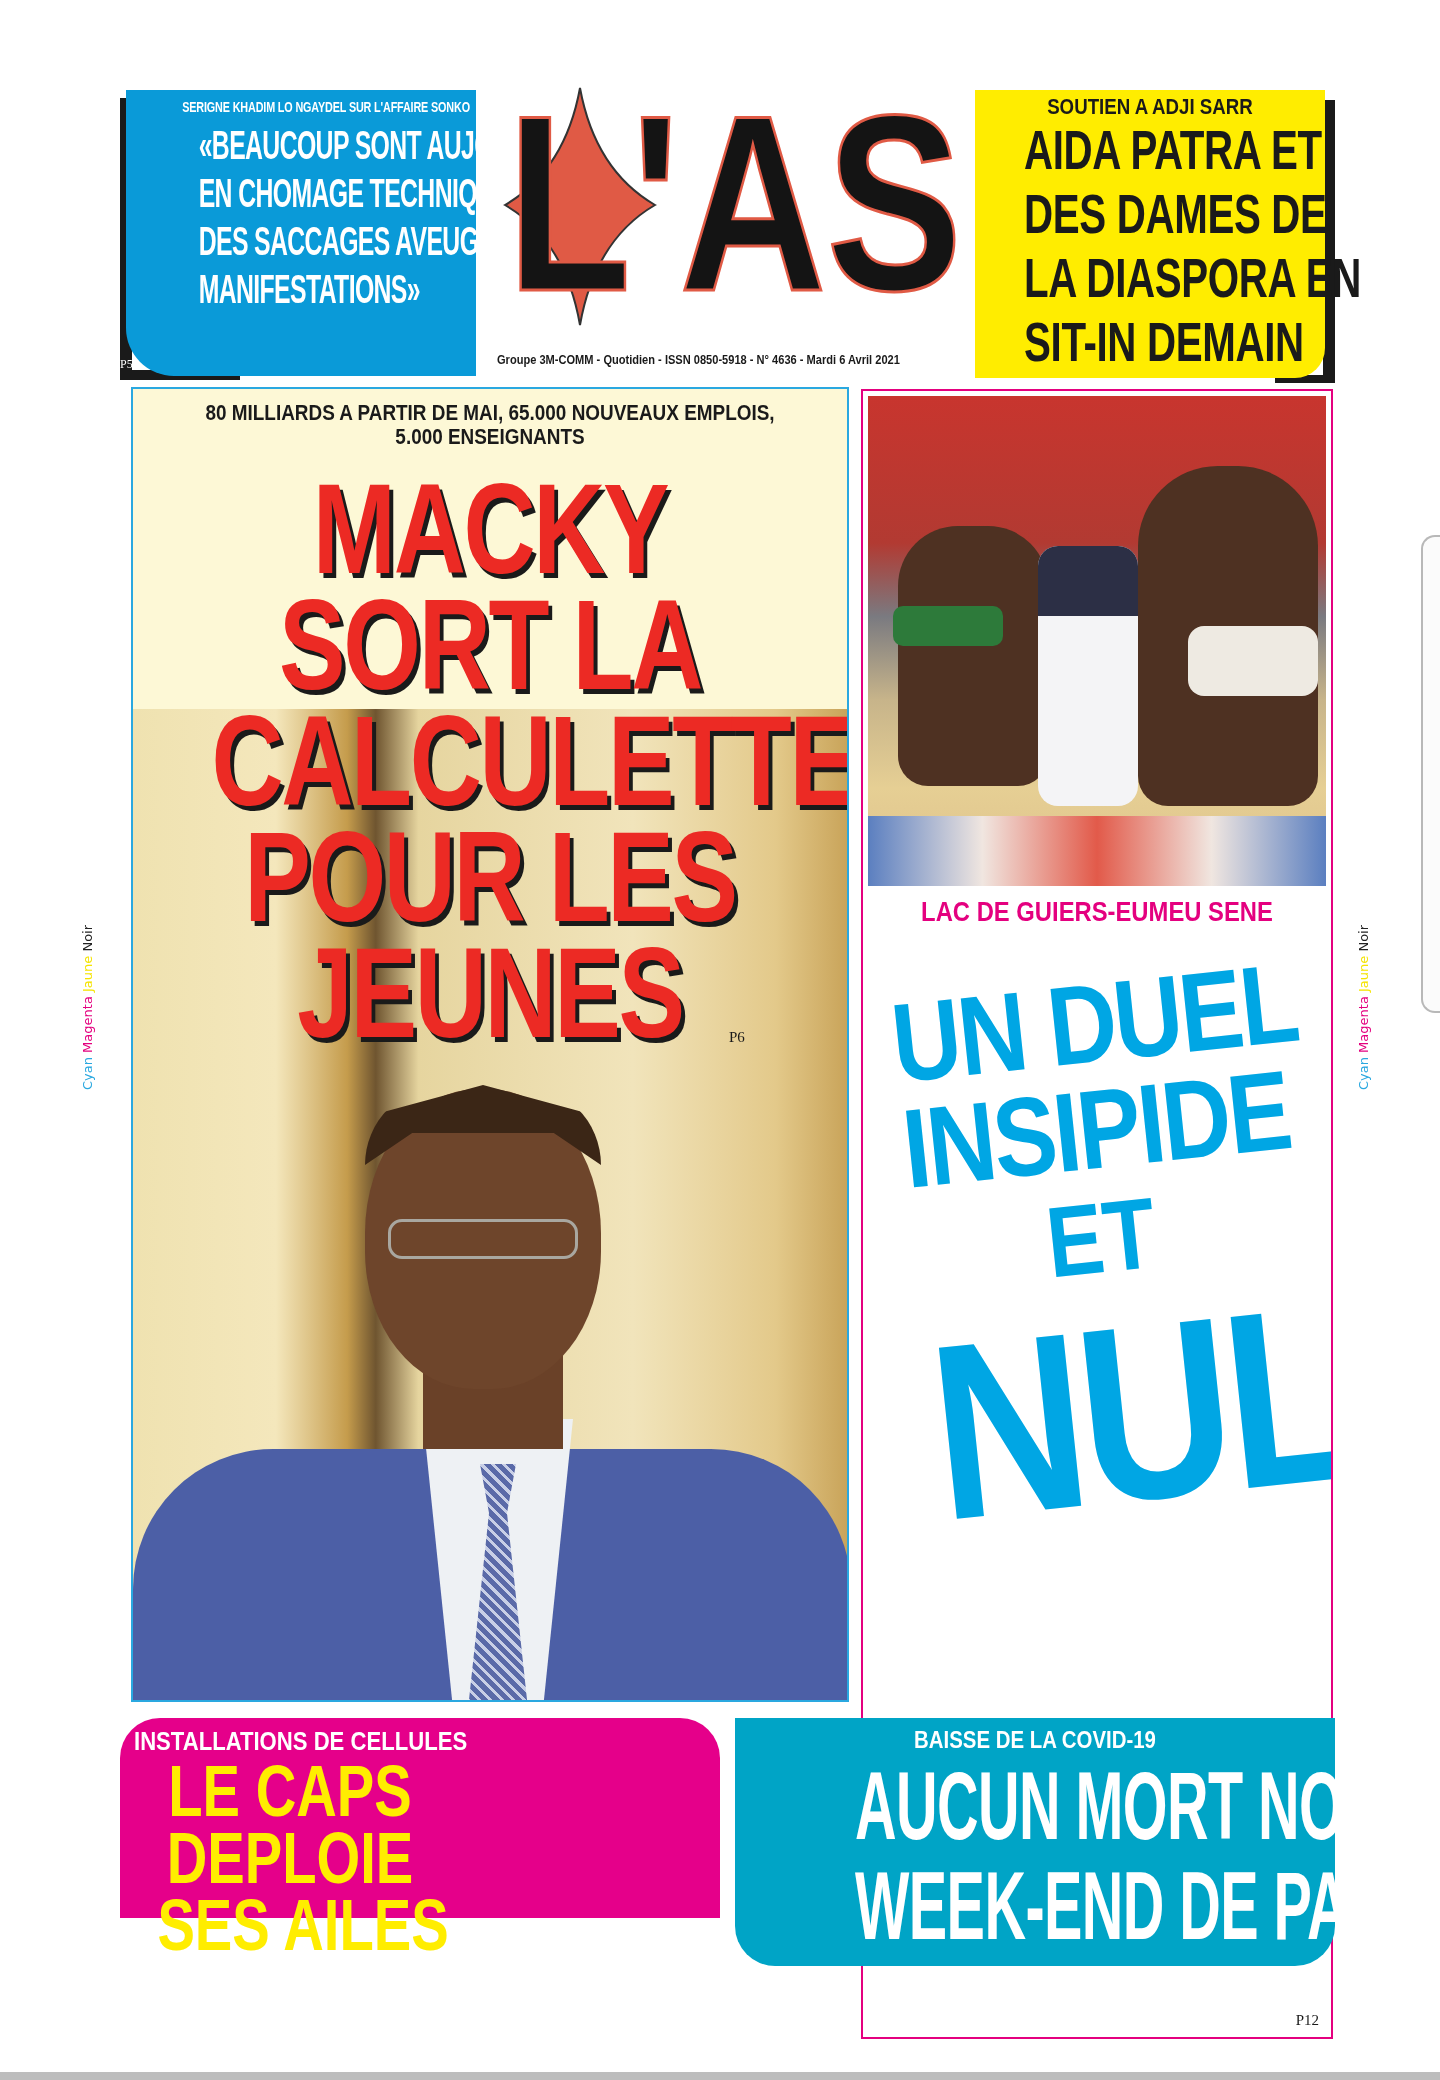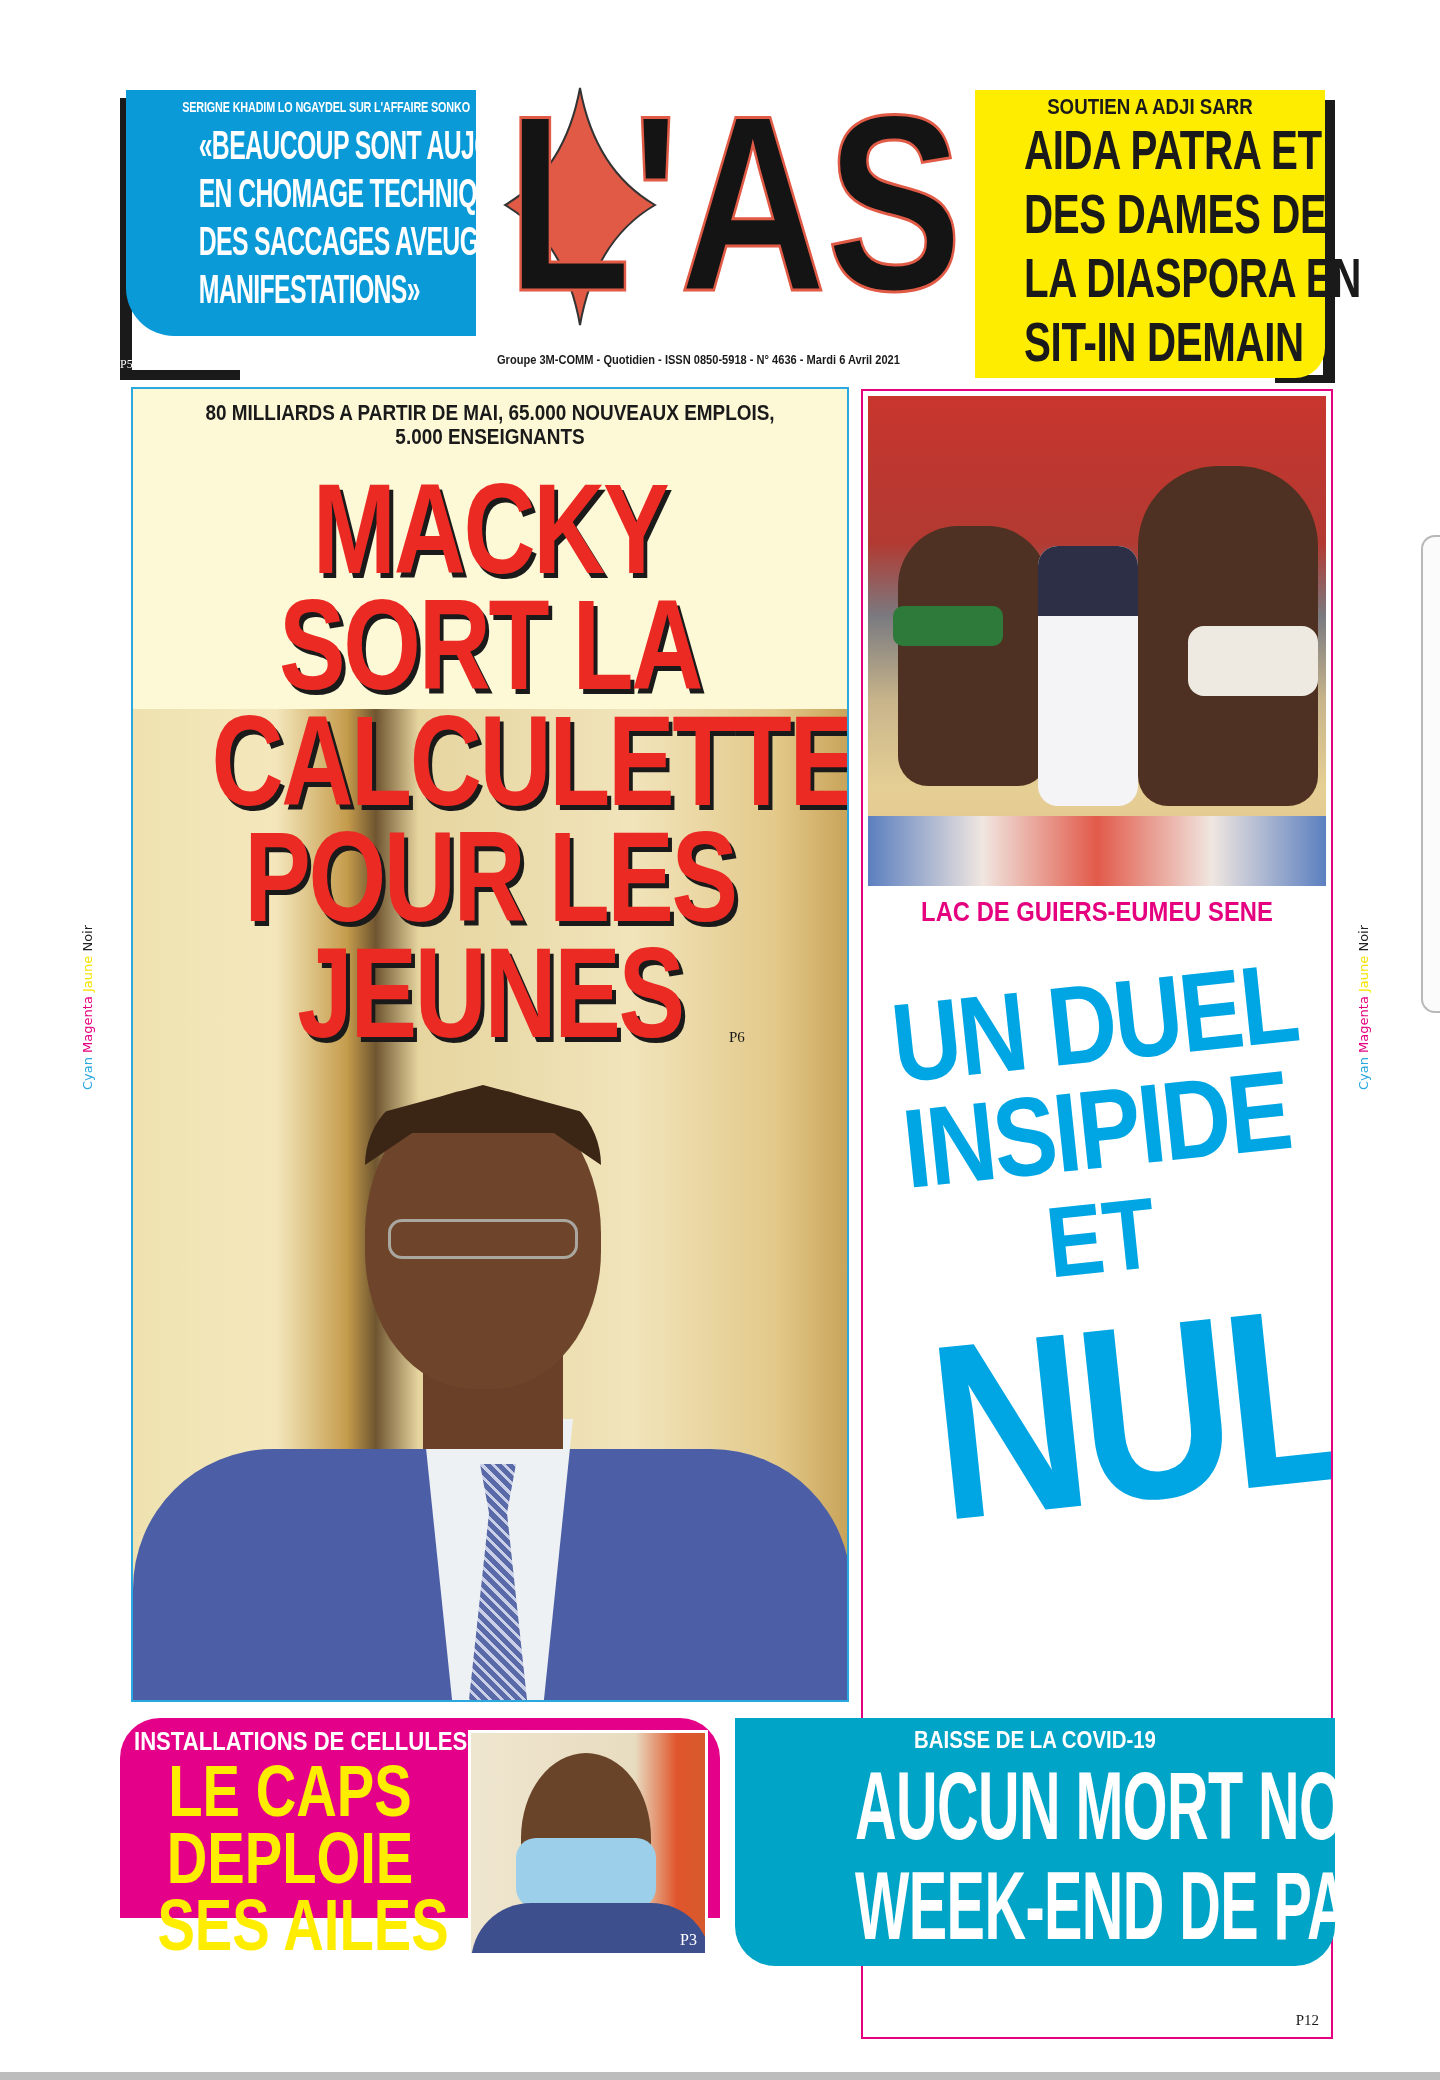--- a/index.html
+++ b/index.html
@@ -9,21 +9,21 @@
   .abs { position: absolute; }
 
   
   .reg { position: absolute; transform: rotate(-90deg); transform-origin: left top; font-size: 13px; white-space: nowrap; font-family: "DejaVu Sans", sans-serif; }
   .reg .c { color: #2aa8e0; } .reg .m { color: #e4007f; } .reg .j { color: #f5e400; } .reg .n { color: #222; }
 
   
   #teaser-left { left: 120px; top: 90px; width: 356px; height: 290px; }
   #teaser-left .shadow { position: absolute; left: 0; top: 8px; width: 12px; height: 282px; background: #1a1a1a; }
   #teaser-left .shadow-b { position: absolute; left: 0; bottom: 0; width: 120px; height: 10px; background: #1a1a1a; }
-  #teaser-left .box { position: absolute; left: 6px; top: 0; width: 350px; height: 246px; background: #0a9ad8; border-bottom-left-radius: 48px; text-align: left; color: #fff; padding: 8px 10px 0 10px; }
+  #teaser-left .box { position: absolute; left: 6px; top: 0; width: 350px; height: 286px; background: #0a9ad8; border-bottom-left-radius: 48px; text-align: left; color: #fff; padding: 8px 10px 0 10px; }
   #teaser-left .kicker { font-weight: bold; font-size: 15px; transform: scaleX(0.72); transform-origin: center; white-space: nowrap; margin-top: 0; letter-spacing: -0.2px; }
   #teaser-left .head { font-weight: bold; font-size: 40px; line-height: 48px; transform: scaleX(0.62); transform-origin: center top; white-space: nowrap; margin-top: 6px; letter-spacing: -1px; }
   #teaser-left .page { position: absolute; left: 0; bottom: 8px; font-family: "Liberation Serif", serif; font-size: 12px; color: #fff; }
 
   
   #logo { left: 495px; top: 80px; width: 470px; height: 250px; }
   #logo svg { width: 100%; height: 100%; }
   #issue-line { left: 497px; top: 352px; width: 470px; font-size: 13.5px; font-weight: bold; color: #1a1a1a; white-space: nowrap; transform: scaleX(0.82); transform-origin: left; }
 
   
@@ -184,26 +184,20 @@
   <div class="page">P12</div>
 </div>
 
 <div id="caps-story" class="abs">
   <div class="kicker">INSTALLATIONS DE CELLULES</div>
   <div class="head">
     <div>LE CAPS</div>
     <div>DEPLOIE</div>
     <div>SES AILES</div>
   </div>
-  <div class="photo">
-    <div class="face"></div>
-    <div class="mask"></div>
-    <div class="jacket"></div>
-    <div class="page">P3</div>
-  </div>
 </div>
 
 <div id="covid-story" class="abs">
   <div class="kicker">BAISSE DE LA COVID-19</div>
   <div class="head">
     <div>AUCUN MORT NOTE CE</div>
     <div>WEEK-END DE PAQUES</div>
   </div>
 </div>
 

